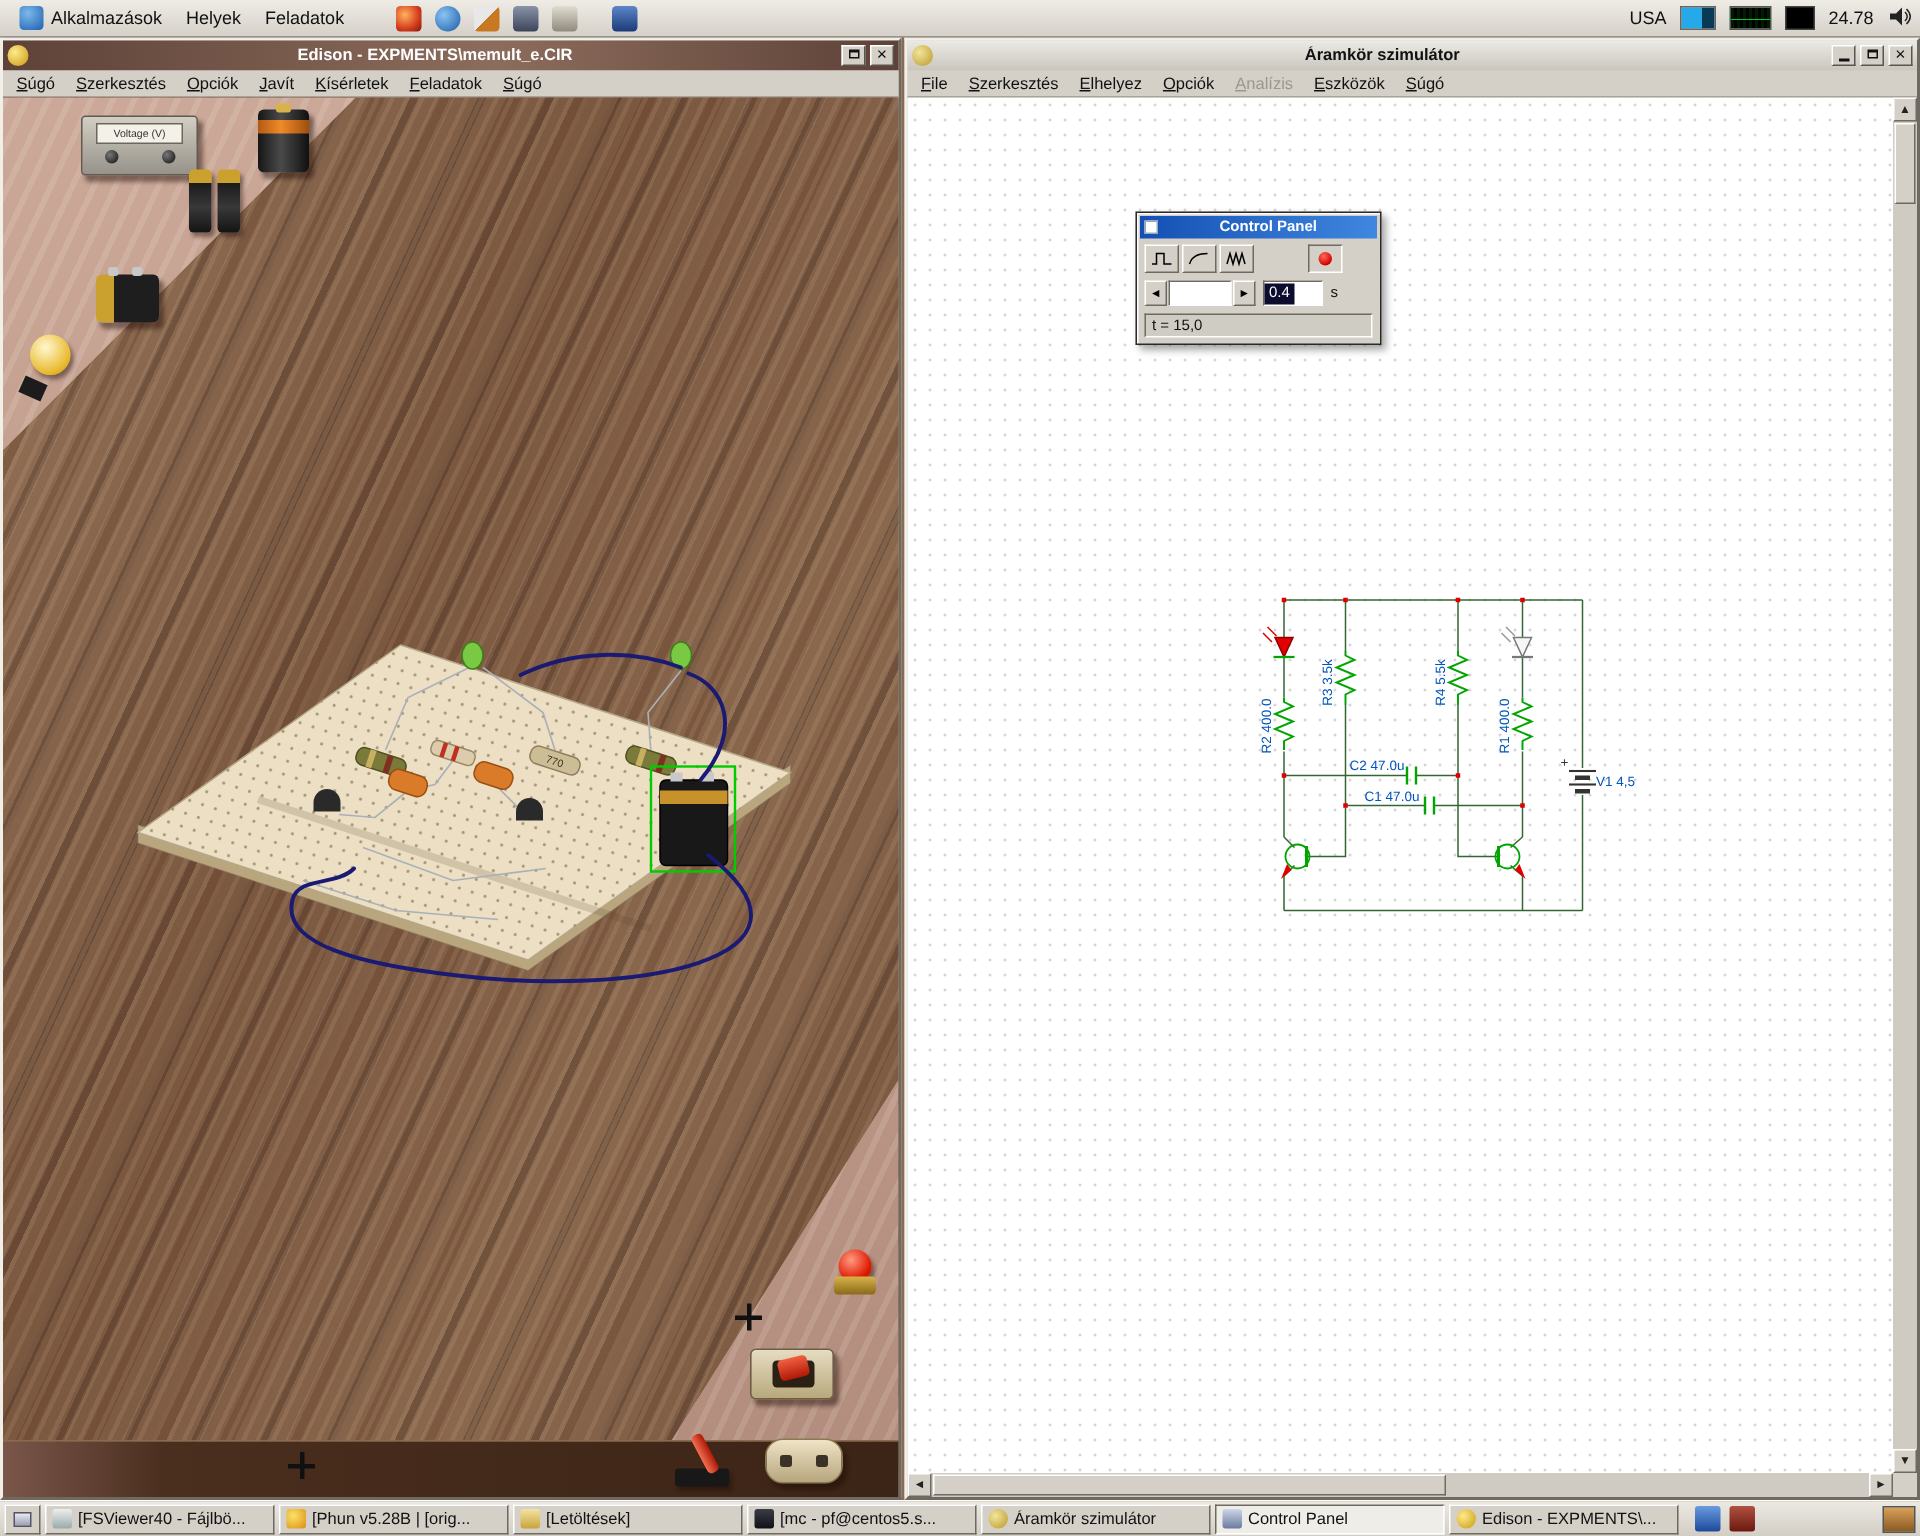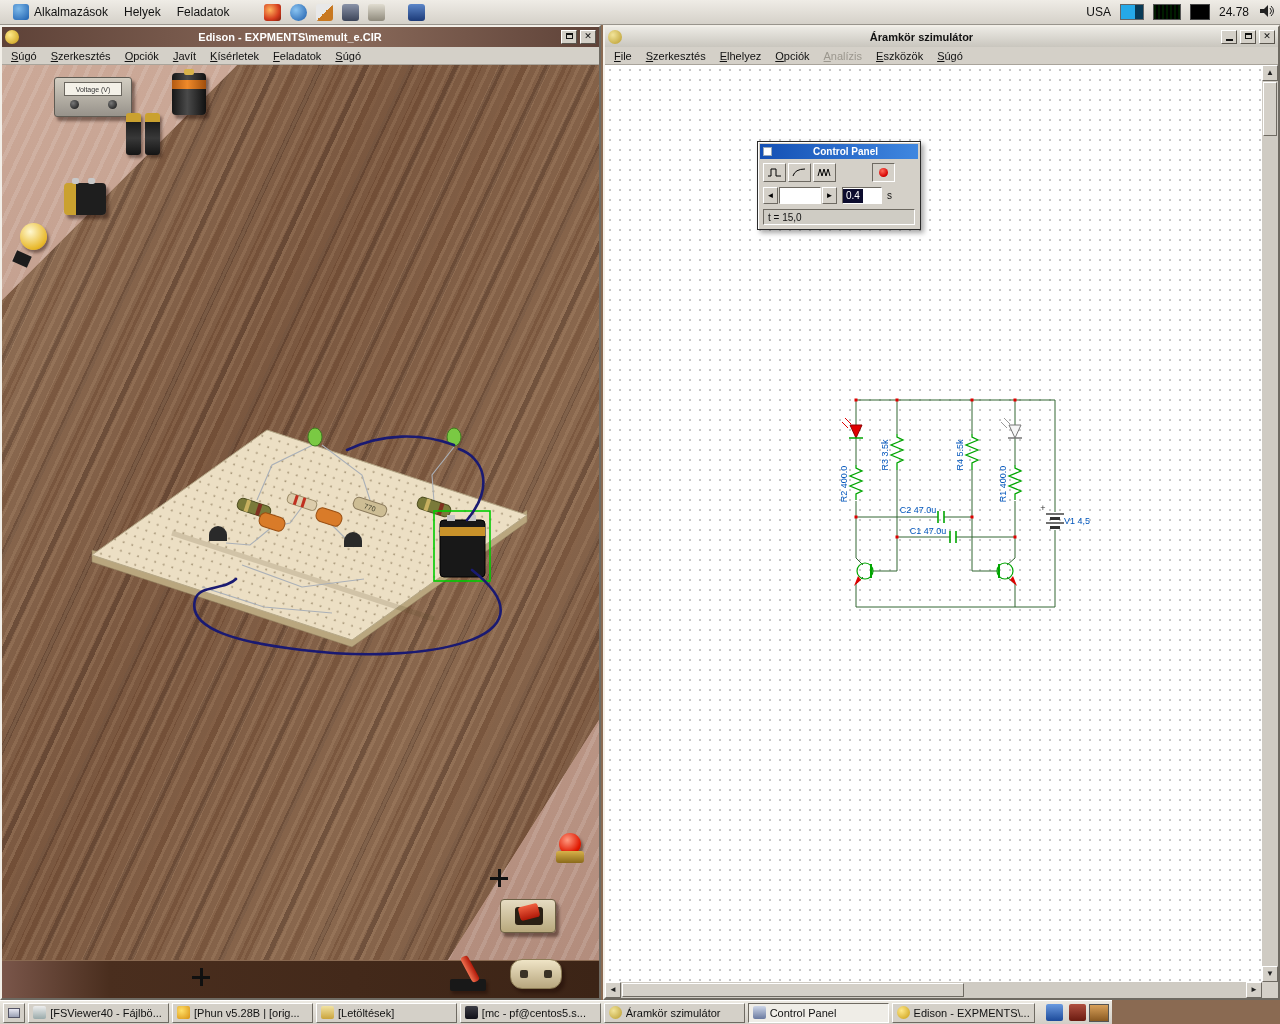--- a/index.html
+++ b/index.html
@@ -127,21 +127,21 @@
   .arrowbtn{width:15px;height:17px;background:#d4d0c8;border:1px solid;border-color:#fff #6e6a62 #6e6a62 #fff;
             font-size:8px;line-height:15px;text-align:center;padding:0;}
   .spintrack{width:42px;height:17px;background:#fff;border:1px solid;border-color:#6e6a62 #fff #fff #6e6a62;}
   .timeval-box{width:40px;height:17px;margin-left:4px;background:#fff;border:1px solid;border-color:#6e6a62 #fff #fff #6e6a62;
                display:flex;align-items:center;}
   .timeval-sel{background:#0c0c2e;color:#fff;font-size:10px;padding:0 3px;line-height:14px;}
   .timeunit{margin-left:4px;font-size:10px;}
   .cp-status{margin:3px 3px 2px;height:16px;background:#cfccc4;border:1px solid;border-color:#6e6a62 #fff #fff #6e6a62;
              font-size:10px;line-height:15px;padding:0 4px;color:#111;}
   
-  .taskbar{position:absolute;left:0;top:1000px;width:1112px;height:24px;z-index:50;
+  .taskbar{position:absolute;left:0;top:1000px;width:1280px;height:24px;z-index:50;
            background:linear-gradient(#ece9e2,#d2cec6);border-top:1px solid #fff;
            display:flex;align-items:center;padding:0 3px;gap:3px;}
   .showdesk{width:24px;height:20px;background:#d4d0c8;border:1px solid;border-color:#fff #6e6a62 #6e6a62 #fff;
             display:flex;align-items:center;justify-content:center;}
   .showdesk i{width:12px;height:10px;background:linear-gradient(#e8e8f2,#9aa0b4);border:1px solid #556;}
   .tbt{width:153px;height:20px;background:#d4d0c8;border:1px solid;border-color:#fff #6e6a62 #6e6a62 #fff;
        display:flex;align-items:center;gap:4px;padding:0 4px;font-size:11px;}
   .tbt.active{background:#efede7;border-color:#6e6a62 #fff #fff #6e6a62;}
   .ticon{width:13px;height:13px;flex:0 0 auto;border-radius:2px;}
   .tlabel{white-space:nowrap;overflow:hidden;text-overflow:ellipsis;}

